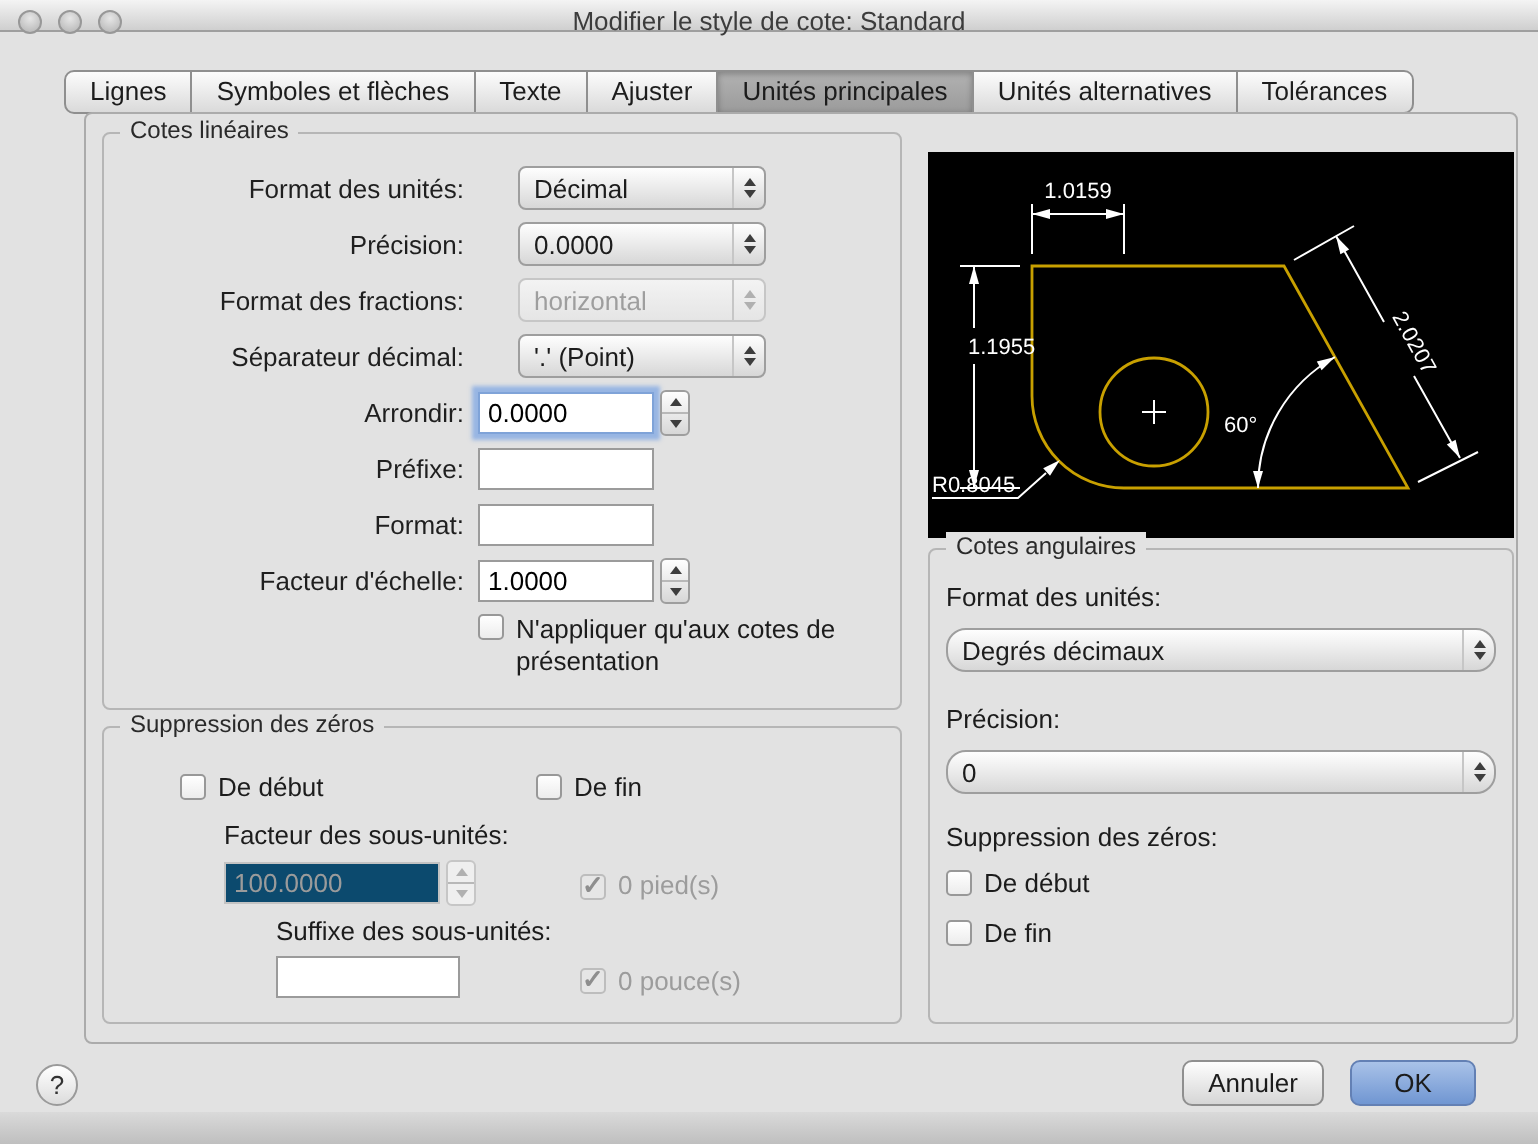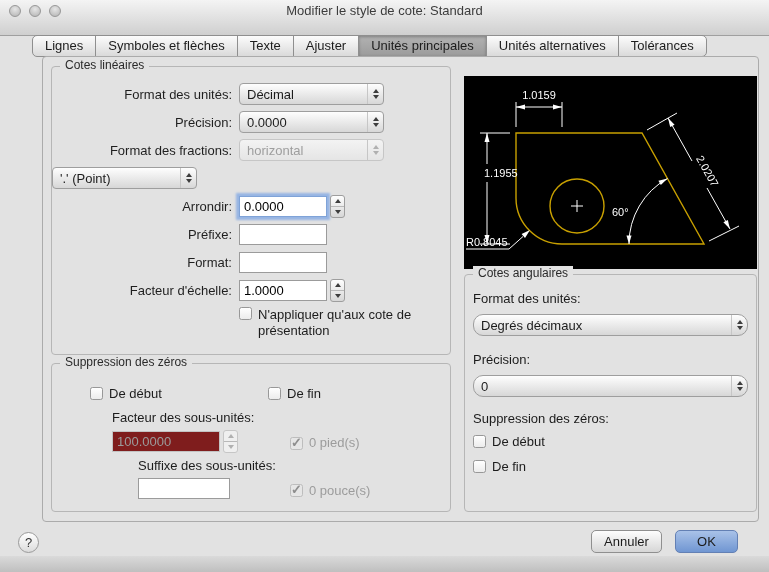--- a/index.html
+++ b/index.html
@@ -1,19 +1,19 @@
 <!DOCTYPE html>
 <html><head>
 <meta charset="utf-8">
 <style>
   html,body{margin:0;padding:0;background:#6b6b6b;}
   .window{position:relative;width:769px;height:572px;background:#e2e2e2;overflow:hidden;
           font-family:"Liberation Sans",sans-serif;font-size:13px;color:#1c1c1c;}
   
-  .titlebar{position:absolute;top:0;left:0;right:0;height:36px;
+  .titlebar{position:absolute;top:0;left:0;right:0;height:16px;
             background:linear-gradient(#f4f4f4,#cfcfcf);border-bottom:1px solid #9f9f9f;box-sizing:border-box;}
   .title{line-height:21px;text-align:center;color:#3c3c3c;font-size:13px;}
   .lights{position:absolute;top:5px;left:9px;display:flex;gap:8px;}
   .light{width:12px;height:12px;border-radius:50%;box-sizing:border-box;
          background:radial-gradient(circle at 50% 32%,#e6e6e6,#b2b2b2);border:1px solid #989898;}
   
   .tabs{position:absolute;top:35px;left:33px;display:flex;}
   .tab{padding:2px 12px 3px;border:1px solid #8f8f8f;margin-left:-1px;white-space:nowrap;cursor:default;
        background:linear-gradient(#fcfcfc,#dadada);font-size:13px;}
   .tab:first-child{border-radius:5px 0 0 5px;}
@@ -37,27 +37,27 @@
   .popup{display:inline-flex;align-items:center;height:22px;border:1px solid #9e9e9e;border-radius:4px;
          background:linear-gradient(#fefefe,#d7d7d7);box-sizing:border-box;padding-left:7px;cursor:default;}
   .popup .plbl{flex:1;font-size:13px;white-space:nowrap;overflow:hidden;}
   .popup .arrows{width:15px;height:100%;display:flex;flex-direction:column;align-items:center;
                  justify-content:center;gap:2px;margin-left:6px;border-left:1px solid #c6c6c6;flex:none;}
   .tri-up{width:0;height:0;border-left:3.5px solid transparent;border-right:3.5px solid transparent;border-bottom:4.5px solid #3d3d3d;}
   .tri-down{width:0;height:0;border-left:3.5px solid transparent;border-right:3.5px solid transparent;border-top:4.5px solid #3d3d3d;}
   .popup.disabled{color:#9e9e9e;background:linear-gradient(#f3f3f3,#e5e5e5);border-color:#c6c6c6;}
   .popup.disabled .tri-up{border-bottom-color:#b0b0b0;}
   .popup.disabled .tri-down{border-top-color:#b0b0b0;}
-  .w145{width:145px;} .w-full{width:275px;border-radius:10px;}
+  .w145{width:124px;margin-left:20px;} .w-full{width:275px;border-radius:10px;}
   
   .tf{height:21px;border:1px solid #9b9b9b;background:#fff;font:13px "Liberation Sans",sans-serif;
       padding:0 4px;box-sizing:border-box;}
   .tf.w88{width:88px;} .tf.w108{width:108px;} .tf.w92{width:92px;}
   .tf.focused{border-color:#7fa3d8;box-shadow:0 0 2px 3px rgba(120,162,228,.7);outline:none;}
-  .tf:disabled{color:#9b9b9b;background:#7f1d1d;border-color:#c3c3c3;}
+  .tf:disabled{color:#9b9b9b;background:#0c4a6e;border-color:#c3c3c3;}
   
   .stepper{display:inline-flex;flex-direction:column;width:15px;height:23px;margin-left:3px;
            border:1px solid #9e9e9e;border-radius:3px;background:linear-gradient(#fefefe,#d7d7d7);box-sizing:border-box;}
   .stepper .half{flex:1;display:flex;align-items:center;justify-content:center;}
   .stepper .half:first-child{border-bottom:1px solid #b8b8b8;}
   .stepper.disabled{border-color:#c6c6c6;background:#efefef;}
   .stepper.disabled .tri-up{border-bottom-color:#b0b0b0;}
   .stepper.disabled .tri-down{border-top-color:#b0b0b0;}
   
   .cbrow{display:flex;align-items:center;cursor:default;}
@@ -140,20 +140,21 @@
           <span class="flabel">Format des fractions:</span>
           <div class="popup w145 disabled">
             <span class="plbl">horizontal</span>
             <span class="arrows">
                 <span class="tri-up"></span>
                 <span class="tri-down"></span>
               </span>
           </div>
         </div>
         <div class="frow">
+          <span class="flabel">Séparateur décimal:</span>
           <div class="popup w145">
             <span class="plbl">'.' (Point)</span>
             <span class="arrows">
                 <span class="tri-up"></span>
                 <span class="tri-down"></span>
               </span>
           </div>
         </div>
         <div class="frow">
           <span class="flabel">Arrondir:</span>
@@ -182,21 +183,21 @@
             <span class="half">
                 <span class="tri-up"></span>
               </span>
             <span class="half">
                 <span class="tri-down"></span>
               </span>
           </span>
         </div>
         <div class="cb-wrap">
           <span class="cb"></span>
-          <span class="cbtext">N'appliquer qu'aux cote de présentation</span>
+          <span class="cbtext">N'appliquer qu'aux cotes de présentation</span>
         </div>
       </div>
     </div>
 
     <div class="gb gb-zeros">
       <span class="gb-title">Suppression des zéros</span>
 
       <div class="abs cbrow" style="left:38px;top:22px;">
         <span class="cb"></span>
         <span>De début</span>

